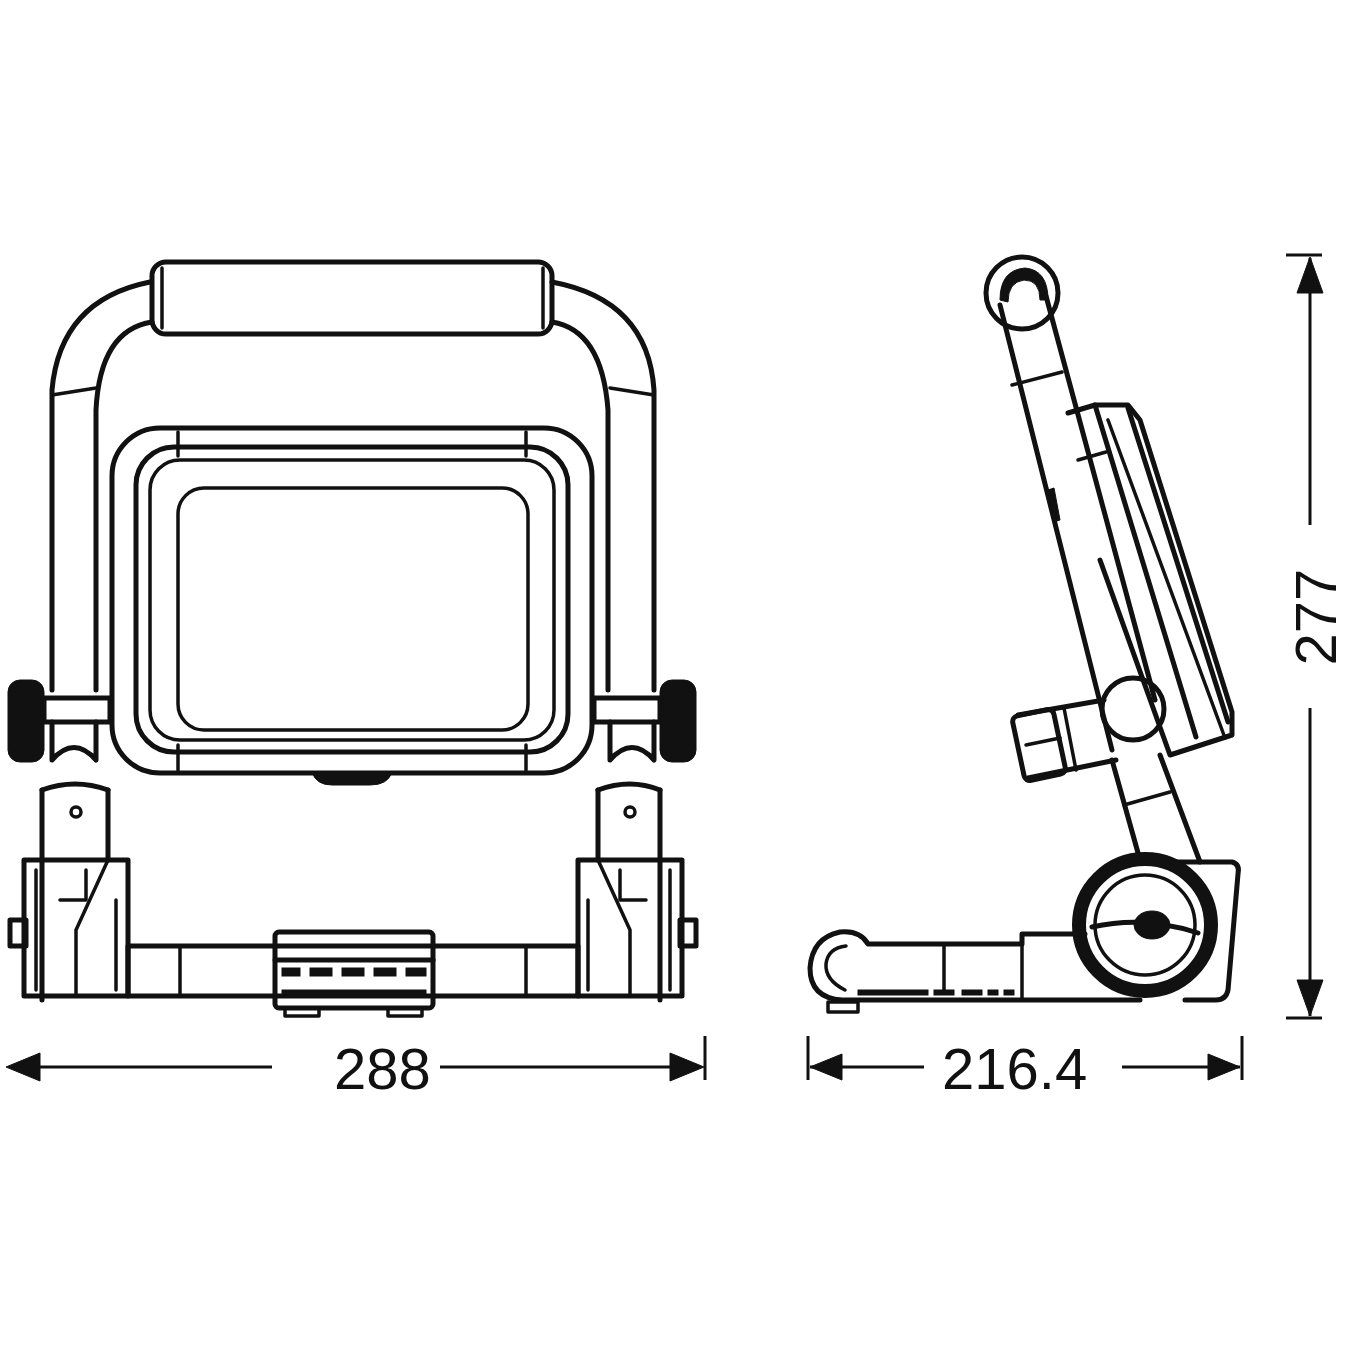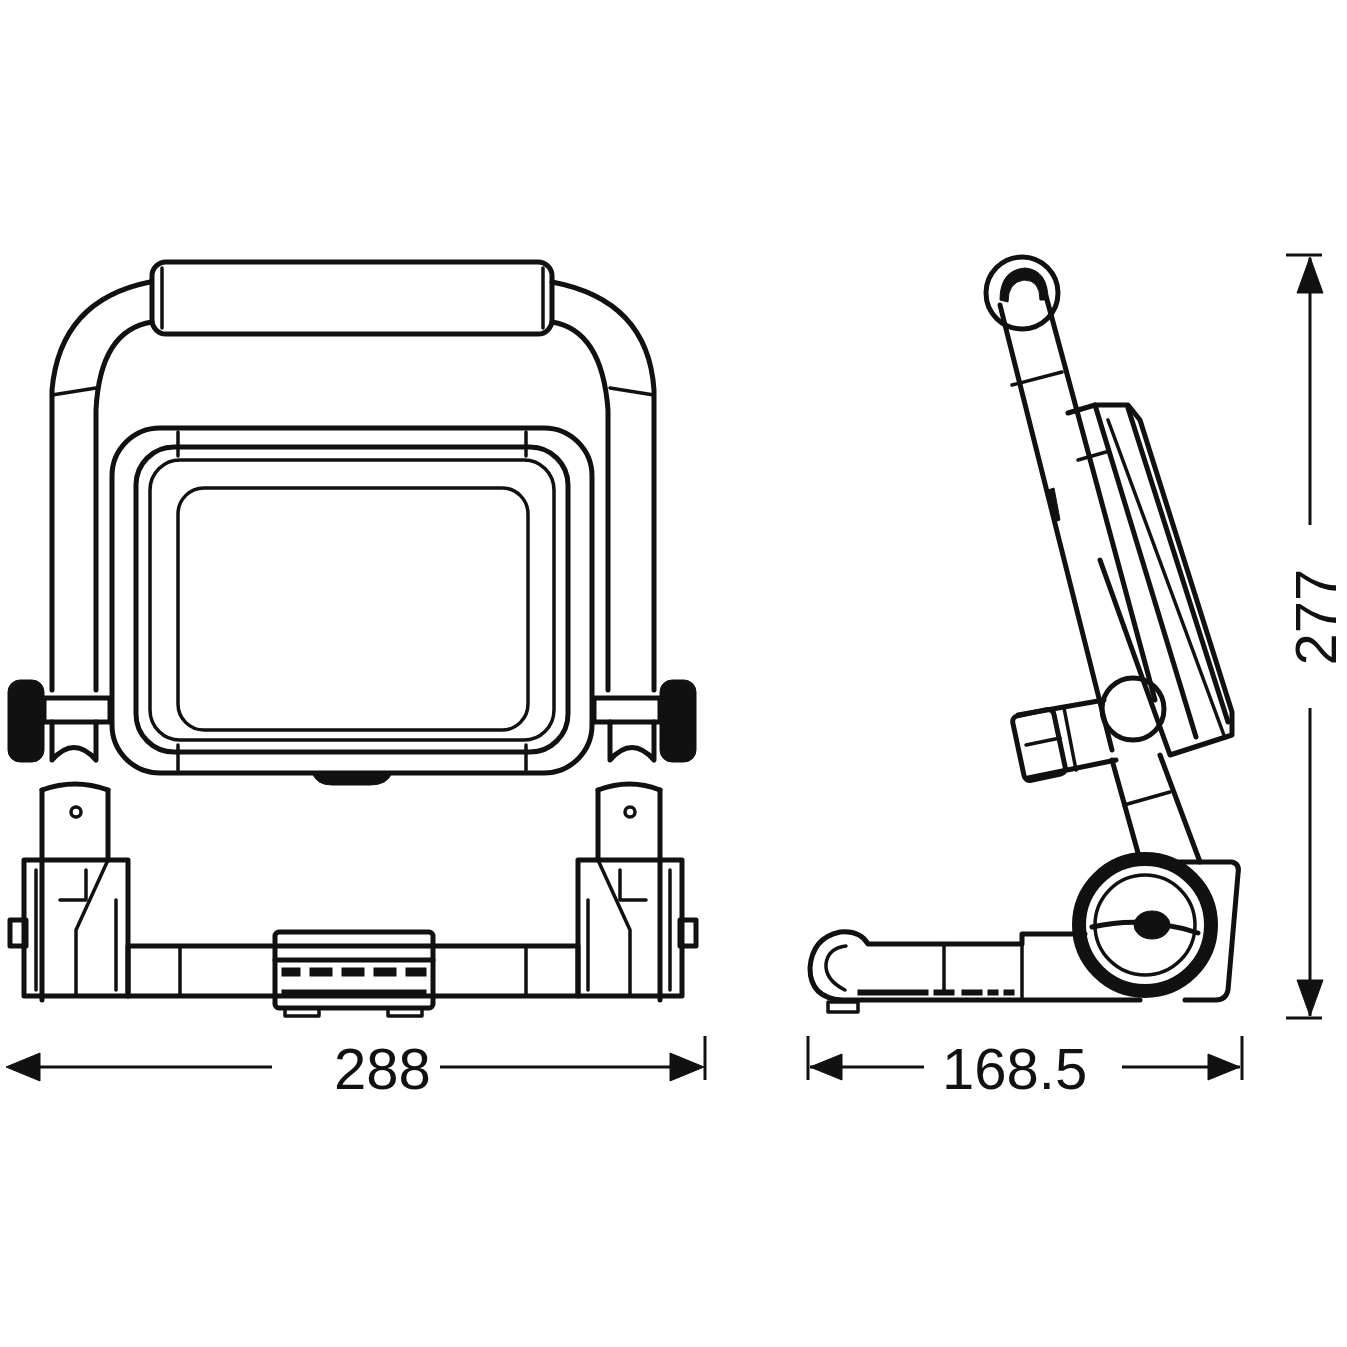--- a/index.html
+++ b/index.html
@@ -187,14 +187,14 @@
     <line x1="1286" y1="255" x2="1322" y2="255" stroke="#111" stroke-width="3"></line>
     <line x1="1286" y1="1018" x2="1322" y2="1018" stroke="#111" stroke-width="3"></line>
     <line x1="1310" y1="258" x2="1310" y2="525" stroke="#111" stroke-width="3"></line>
     <line x1="1310" y1="708" x2="1310" y2="1016" stroke="#111" stroke-width="3"></line>
     <polygon class="fill" points="1310,257 1297,293 1323,293"></polygon>
     <polygon class="fill" points="1310,1016 1297,980 1323,980"></polygon>
   </g>
 </svg>
 
 <div class="dim-label" style="left:288px; top:1040px;margin-left:38px;">288</div>
-<div class="dim-label" style="left:934px; top:1040px;">168.5</div>
+<div class="dim-label" style="left:934px; top:1040px;">216.4</div>
 <div class="dim-label" style="left:1262px; top:588px; transform: rotate(-90deg); transform-origin: center center; padding: 0 6px;">277</div>
 
 </body></html>

